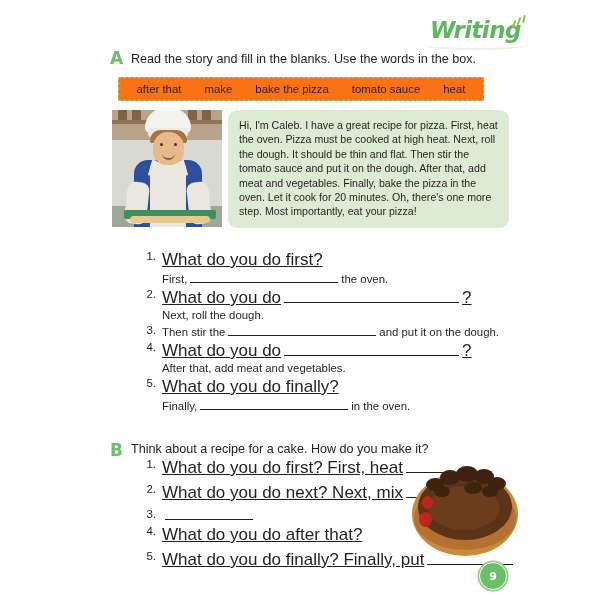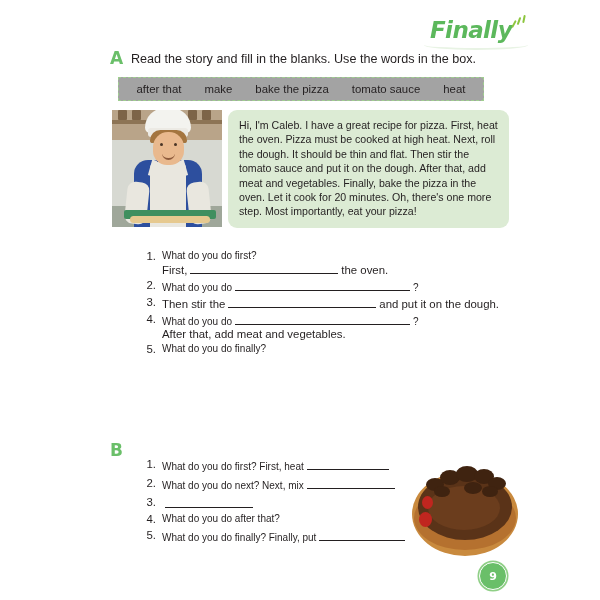--- a/index.html
+++ b/index.html
@@ -47,21 +47,21 @@
   }
   .sect-title{
     position:absolute;
     font-size:12.6px;color:#231f20;white-space:nowrap;
   }
 
   
   .wordbox{
     position:absolute;left:118px;top:77px;width:366px;height:24px;
     border:1.5px dashed #9fce8f;
-    background:#a3a3a3;
+    background:#f97316;
     display:flex;align-items:center;justify-content:space-around;
     padding:0 6px;box-sizing:border-box;
   }
   .wordbox span{font-size:11.4px;color:#231f20;white-space:nowrap;}
 
   
   .photo-boy{
     position:absolute;left:112px;top:110px;width:110px;height:117px;
     overflow:hidden;background:#cfd3cc;
   }
@@ -106,22 +106,22 @@
   }
 
   
   .qa{position:absolute;left:140px;top:250px;width:360px;}
   .qrow{position:relative;margin-bottom:3px;}
   .qnum{
     position:absolute;left:0;top:0;width:16px;text-align:right;
     font-size:11.4px;color:#231f20;
   }
   .qtext{
-    margin-left:22px;font-size:10px;color:#231f20;
-    white-space:nowrap;display:flex;align-items:baseline;
+    margin-left:22px;font-size:17px;color:#231f20;
+    white-space:nowrap;display:flex;align-items:baseline;text-decoration:underline;
   }
   .qanswer{
     margin-left:22px;font-size:11.4px;color:#231f20;
     white-space:nowrap;display:flex;align-items:baseline;margin-top:1px;
   }
   .blank{
     display:inline-block;border-bottom:1.4px solid #231f20;
     height:11px;margin:0 3px;flex:0 0 auto;
   }
 
@@ -167,21 +167,21 @@
     font-family:"DejaVu Sans", sans-serif;
   }
 </style>
 </head>
 <body>
 
 <div class="page">
 
   <div class="logo">
     <div class="logo-swoosh"></div>
-    <div class="logo-text">Finally</div>
+    <div class="logo-text">Writing</div>
     <div class="logo-ticks">
         <i></i>
         <i></i>
         <i></i>
       </div>
   </div>
 
   <div class="sect-letter" style="left:110px;top:48px;">A</div>
   <div class="sect-title" style="left:131px;top:52px;">Read the story and fill in the blanks. Use the words in the box.</div>
 
@@ -235,20 +235,23 @@
       </div>
     </div>
 
     <div class="qrow">
       <div class="qnum">2.</div>
       <div class="qtext">
         <span>What do you do</span>
         <span class="blank" style="width:175px;"></span>
         <span>?</span>
       </div>
+      <div class="qanswer">
+          <span>Next, roll the dough.</span>
+        </div>
     </div>
 
     <div class="qrow">
       <div class="qnum">3.</div>
       <div class="qanswer">
         <span>Then stir the</span>
         <span class="blank" style="width:148px;"></span>
         <span>and put it on the dough.</span>
       </div>
     </div>
@@ -263,25 +266,31 @@
       <div class="qanswer">
           <span>After that, add meat and vegetables.</span>
         </div>
     </div>
 
     <div class="qrow">
       <div class="qnum">5.</div>
       <div class="qtext">
           <span>What do you do finally?</span>
         </div>
+      <div class="qanswer">
+        <span>Finally,</span>
+        <span class="blank" style="width:148px;"></span>
+        <span>in the oven.</span>
+      </div>
     </div>
 
   </div>
 
   <div class="sect-letter" style="left:110px;top:440px;">B</div>
+  <div class="sect-title" style="left:131px;top:442px;">Think about a recipe for a cake. How do you make it?</div>
 
   <div class="qb">
 
     <div class="qrow">
       <div class="qnum">1.</div>
       <div class="qtext">
         <span>What do you do first? First, heat</span>
         <span class="blank" style="width:82px;"></span>
       </div>
     </div>

